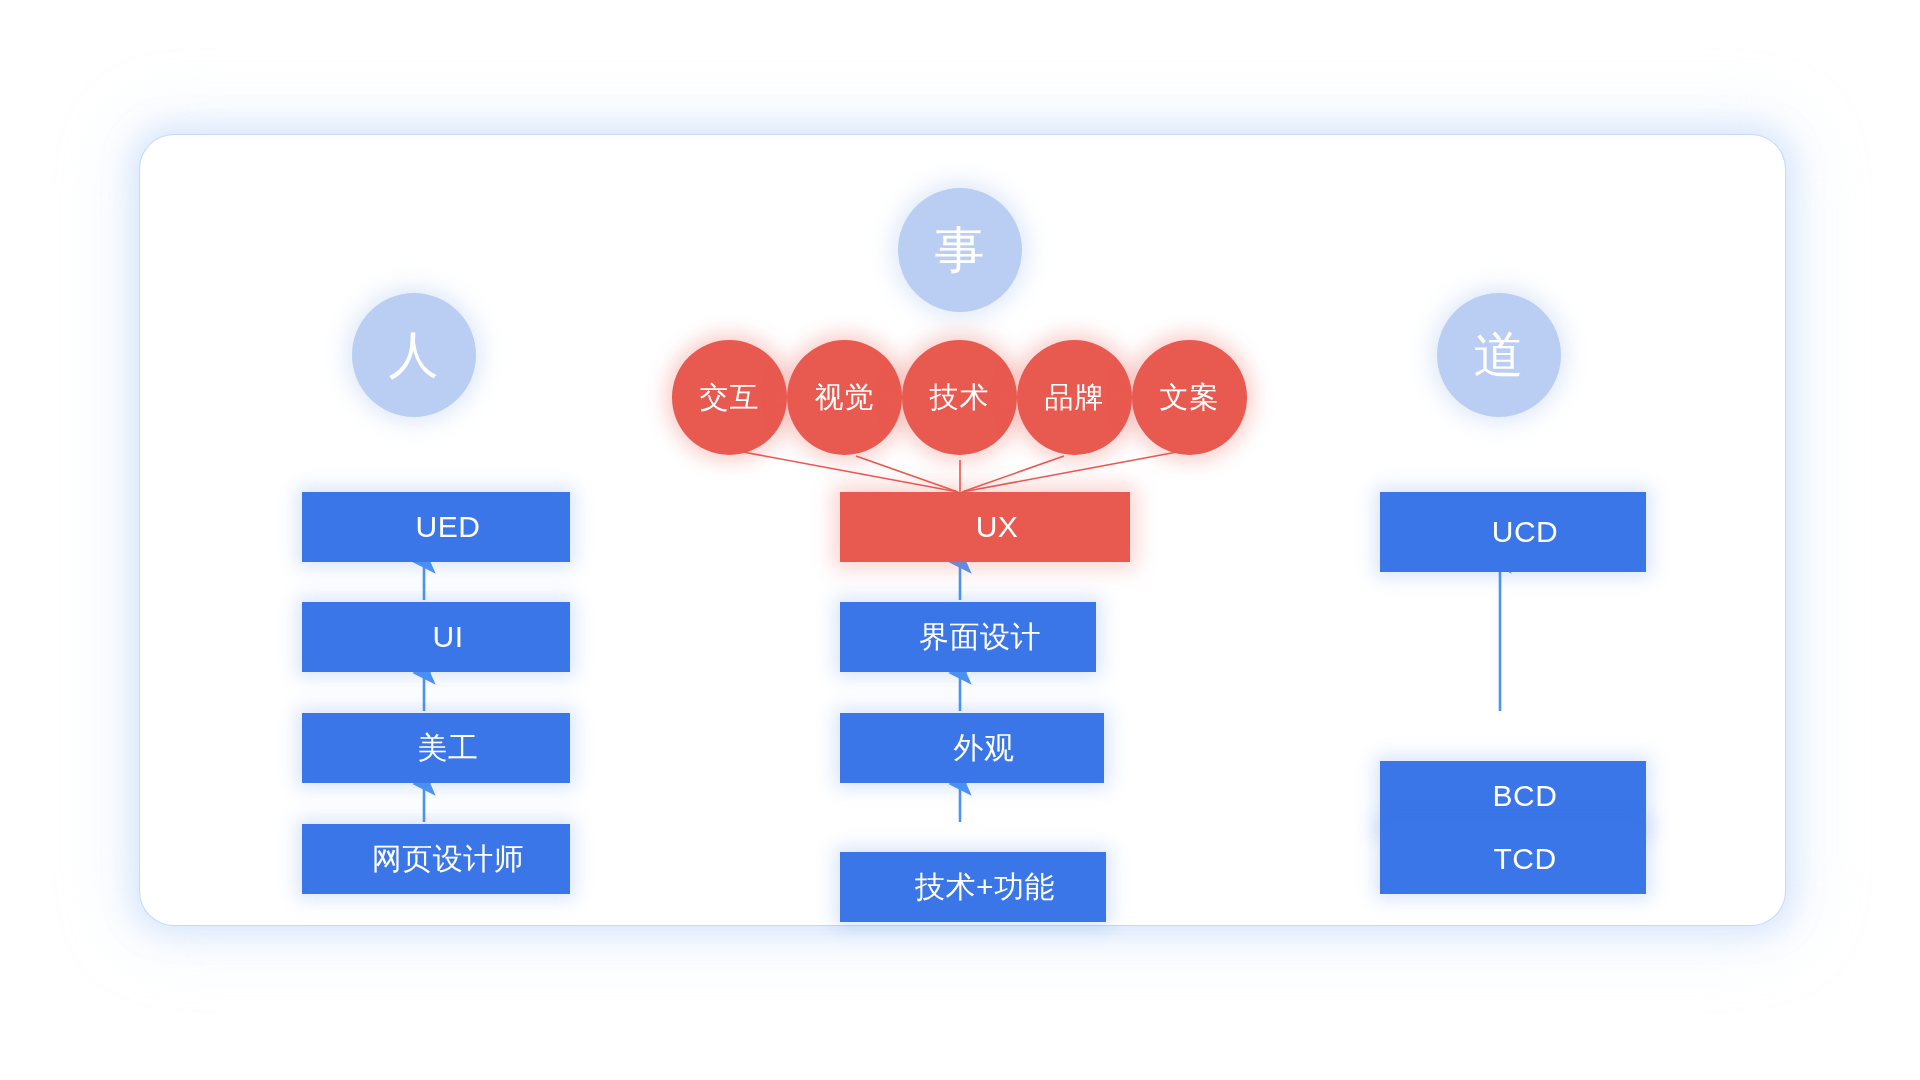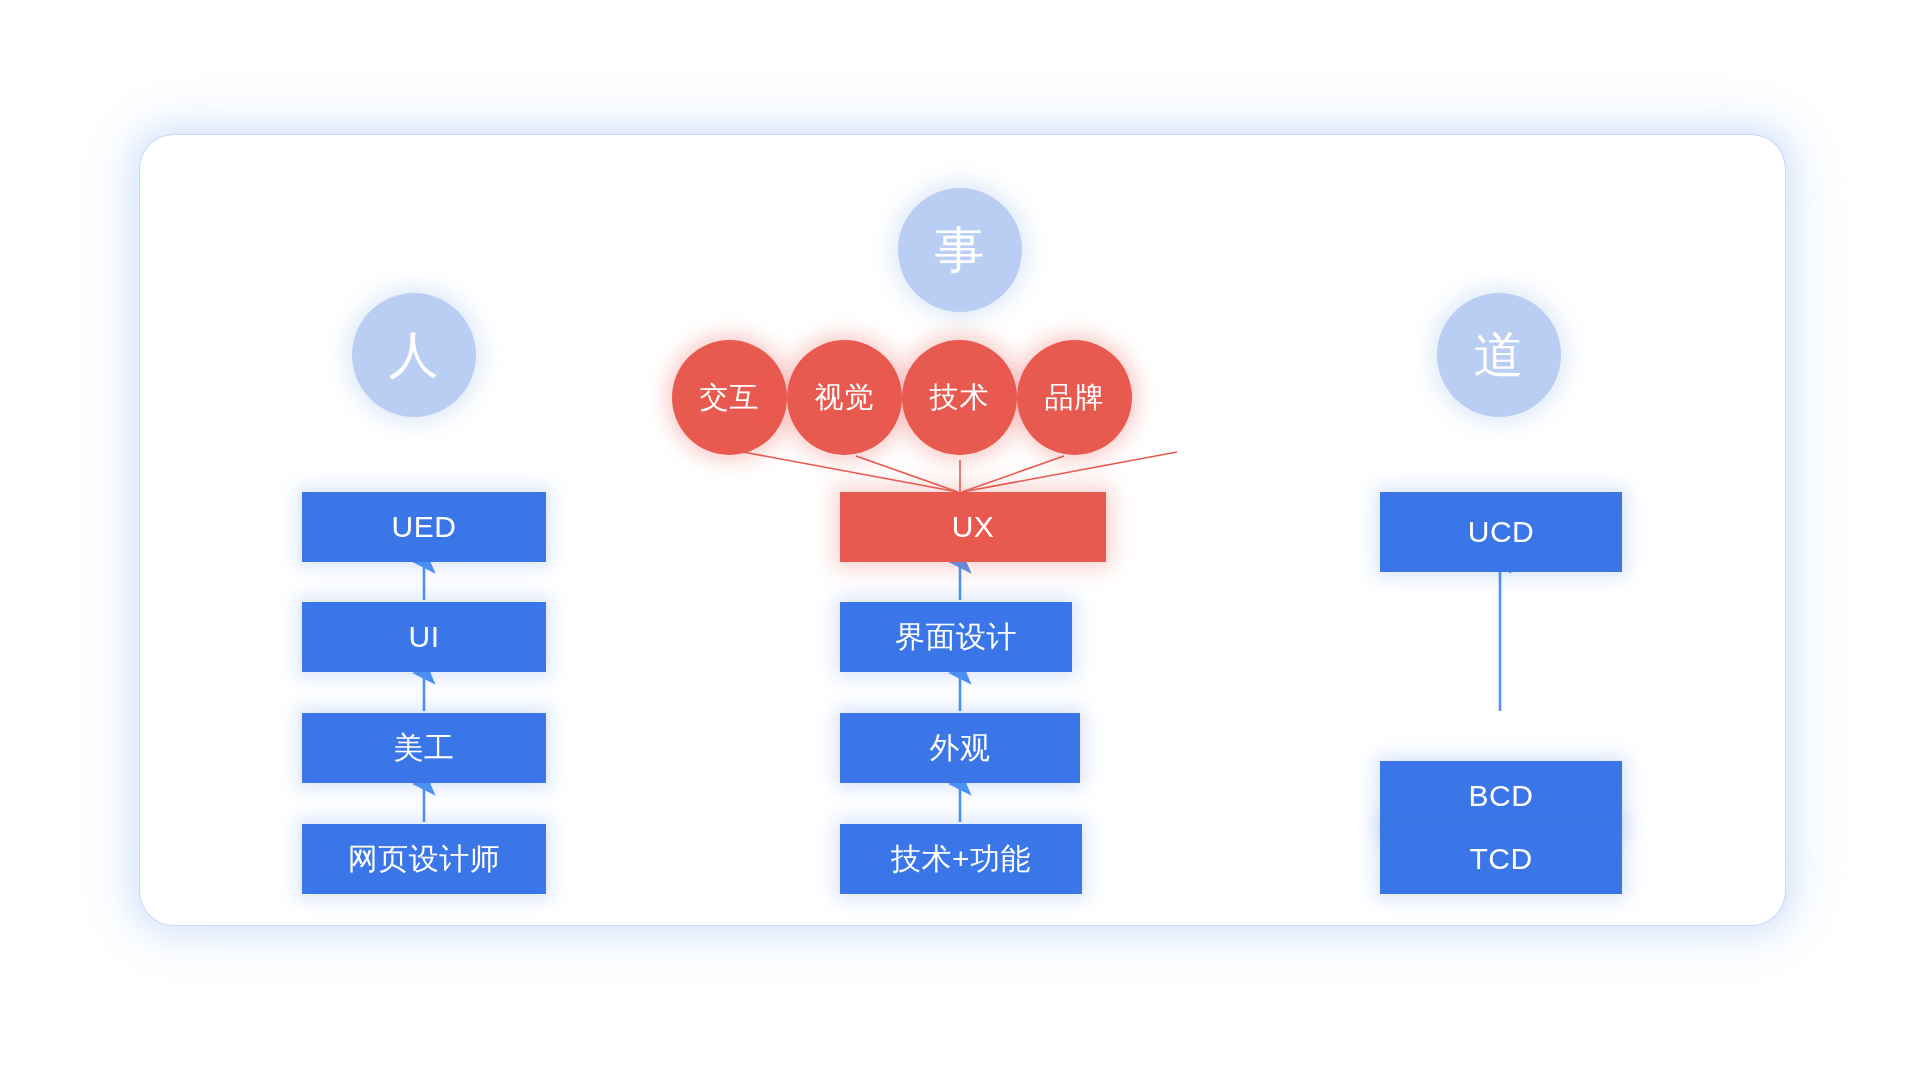--- a/index.html
+++ b/index.html
@@ -85,20 +85,21 @@
   .pbox {
     position: absolute;
     display: flex;
     align-items: center;
     justify-content: center;
     color: #ffffff;
     font-size: 30px;
     font-weight: 300;
     letter-spacing: 0.5px;
     z-index: 3;
+    padding-left: 24px;
   }
   .pbox.blue {
     background: #3b76e8;
     box-shadow: 0 0 18px 5px rgba(59, 118, 232, 0.20);
   }
   .pbox.red {
     background: #e8594f;
     box-shadow: 0 0 20px 6px rgba(232, 89, 79, 0.28);
   }
 
@@ -161,20 +162,23 @@
   </div>
   <div class="skill-circle" style="left:787px; top:340px;">
     <span>视觉</span>
   </div>
   <div class="skill-circle" style="left:902px; top:340px;">
     <span>技术</span>
   </div>
   <div class="skill-circle" style="left:1017px; top:340px;align-items:center;">
     <span>品牌</span>
   </div>
+  <div class="skill-circle" style="left:1132px; top:340px;">
+    <span>文案</span>
+  </div>
 
   <div class="pbox blue" style="left:302px; top:492px; width:244px; height:70px;">
     <span>UED</span>
   </div>
   <div class="pbox blue" style="left:302px; top:602px; width:244px; height:70px;">
     <span>UI</span>
   </div>
   <div class="pbox blue" style="left:302px; top:713px; width:244px; height:70px;">
     <span>美工</span>
   </div>
@@ -184,21 +188,21 @@
 
   <div class="pbox red" style="left:840px; top:492px; width:266px; height:70px;">
     <span>UX</span>
   </div>
   <div class="pbox blue" style="left:840px; top:602px; width:232px; height:70px;">
     <span>界面设计</span>
   </div>
   <div class="pbox blue" style="left:840px; top:713px; width:240px; height:70px;justify-content:center;">
     <span>外观</span>
   </div>
-  <div class="pbox blue" style="left:840px; top:824px; width:242px; height:70px;">
+  <div class="pbox blue" style="left:840px; top:852px; width:242px; height:70px;">
     <span>技术+功能</span>
   </div>
 
   <div class="pbox blue" style="left:1380px; top:492px; width:242px; height:80px;">
     <span>UCD</span>
   </div>
   <div class="pbox blue" style="left:1380px; top:745px; width:242px; height:70px;margin-top:16px;">
     <span>BCD</span>
   </div>
   <div class="pbox blue" style="left:1380px; top:824px; width:242px; height:70px;">

